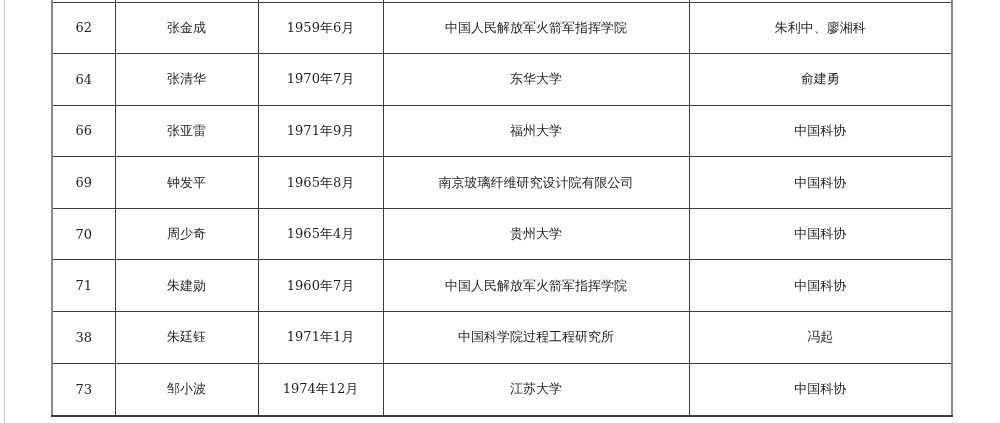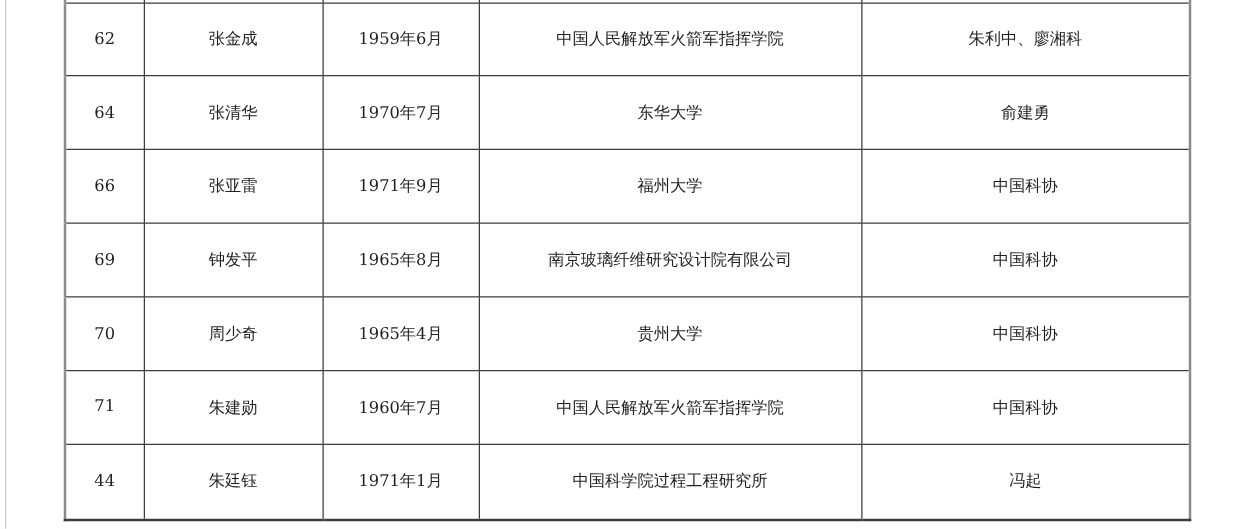--- a/index.html
+++ b/index.html
@@ -119,21 +119,28 @@
           <td>中国科协</td>
         </tr>
         <tr>
           <td>71</td>
           <td>朱建勋</td>
           <td>1960年7月</td>
           <td>中国人民解放军火箭军指挥学院</td>
           <td>中国科协</td>
         </tr>
         <tr>
-          <td>44</td>
+          <td>38</td>
           <td>朱廷钰</td>
           <td>1971年1月</td>
           <td>中国科学院过程工程研究所</td>
           <td>冯起</td>
+        </tr>
+        <tr>
+          <td>73</td>
+          <td>邹小波</td>
+          <td>1974年12月</td>
+          <td>江苏大学</td>
+          <td>中国科协</td>
         </tr>
       </tbody>
   </table>
 </div>
 
 </body></html>

